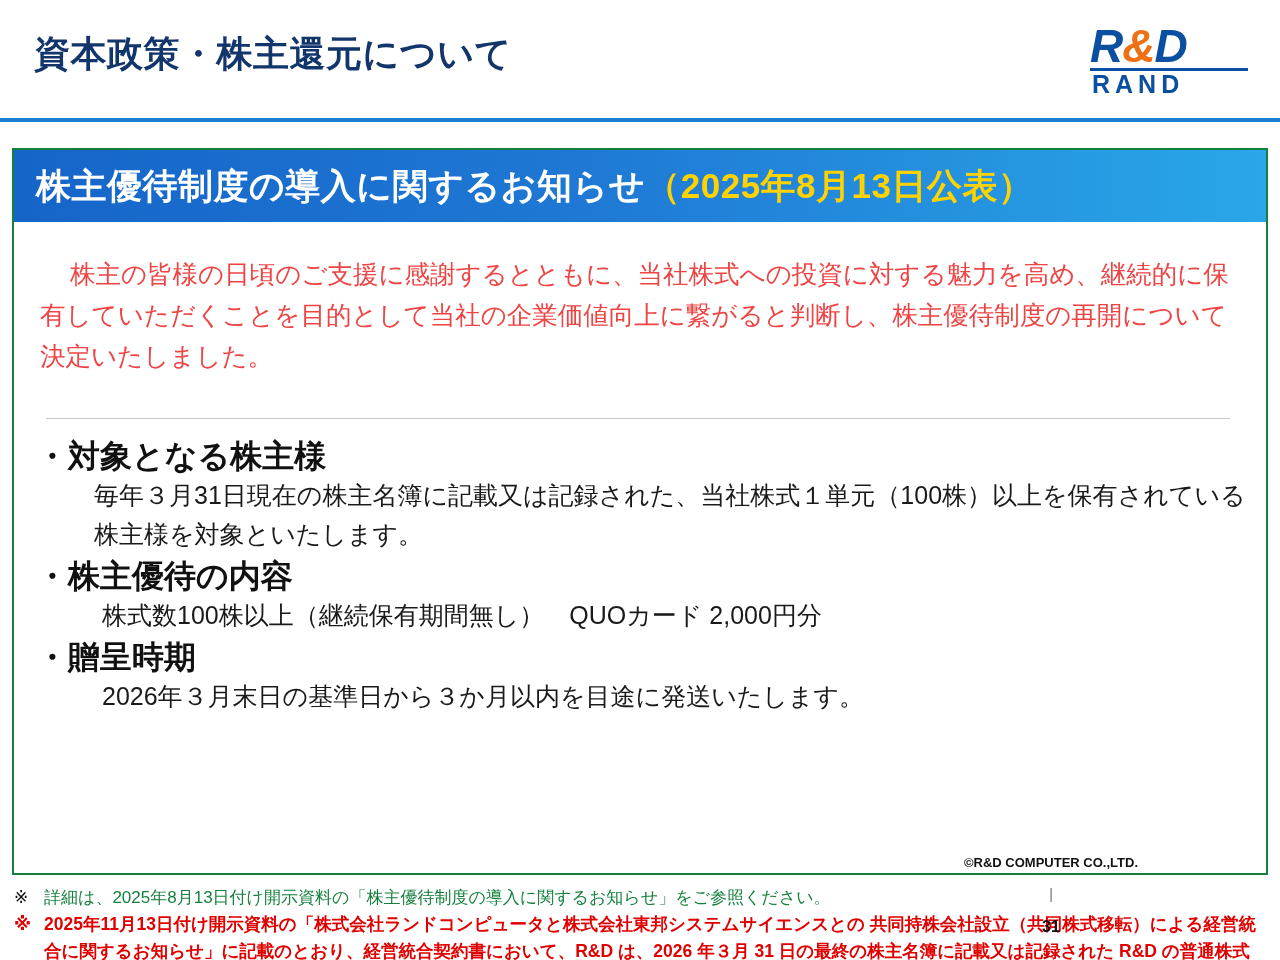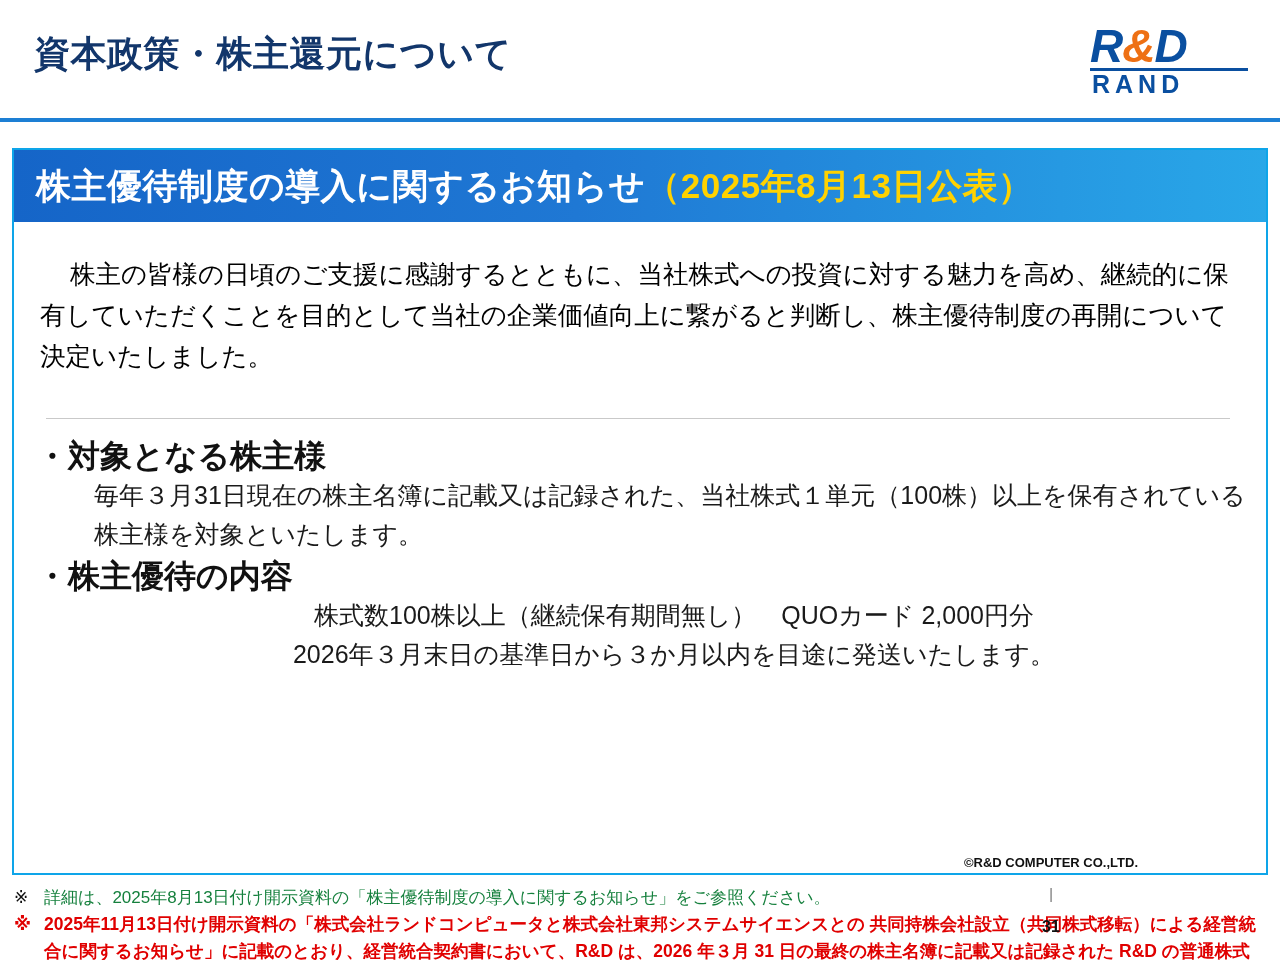--- a/index.html
+++ b/index.html
@@ -89,21 +89,21 @@
     background: #0a4fa0;
   }
 
   
   .content-box {
     position: absolute;
     left: 12px;
     top: 148px;
     width: 1256px;
     height: 727px;
-    border: 2px solid #0ea5e9;
+    border: 2px solid #15803d;
     box-sizing: border-box;
     background: #ffffff;
   }
   .band {
     position: absolute;
     left: 0;
     top: 0;
     width: 1252px;
     height: 72px;
     background: linear-gradient(to right, #1565c8 0%, #1f78d4 45%, #29a7e8 100%);
@@ -124,21 +124,21 @@
   }
 
   
   .lead {
     position: absolute;
     left: 26px;
     top: 104px;
     width: 1200px;
     font-size: 25.5px;
     line-height: 41px;
-    color: #000000;
+    color: #ef4444;
     text-indent: 30px;
   }
 
   .divider {
     position: absolute;
     left: 32px;
     top: 268px;
     width: 1184px;
     height: 1px;
     background: #c9c9c9;
@@ -159,21 +159,20 @@
     margin-top: 2px;
   }
   .bullet-body {
     font-size: 25px;
     line-height: 39px;
     color: #1a1a1a;
     padding-left: 58px;
   }
   .bullet-body.indent-2 {
     padding-left: 66px;
-    text-align: center;
   }
 
   
   .notes {
     position: absolute;
     left: 14px;
     top: 885px;
     width: 1252px;
   }
   .note-line {
@@ -256,20 +255,21 @@
         <div class="bullet-head">・対象となる株主様</div>
         <div class="bullet-body">毎年３月31日現在の株主名簿に記載又は記録された、当社株式１単元（100株）以上を保有されている株主様を対象といたします。</div>
       </div>
 
       <div>
         <div class="bullet-head">・株主優待の内容</div>
         <div class="bullet-body indent-2">株式数100株以上（継続保有期間無し）　QUOカード 2,000円分</div>
       </div>
 
       <div>
+        <div class="bullet-head">・贈呈時期</div>
         <div class="bullet-body indent-2">2026年３月末日の基準日から３か月以内を目途に発送いたします。</div>
       </div>
 
     </div>
   </div>
 
   <div class="notes">
     <div class="note-row">
       <div class="note-mark">※</div>
       <div class="note-line">詳細は、2025年8月13日付け開示資料の「株主優待制度の導入に関するお知らせ」をご参照ください。</div>

